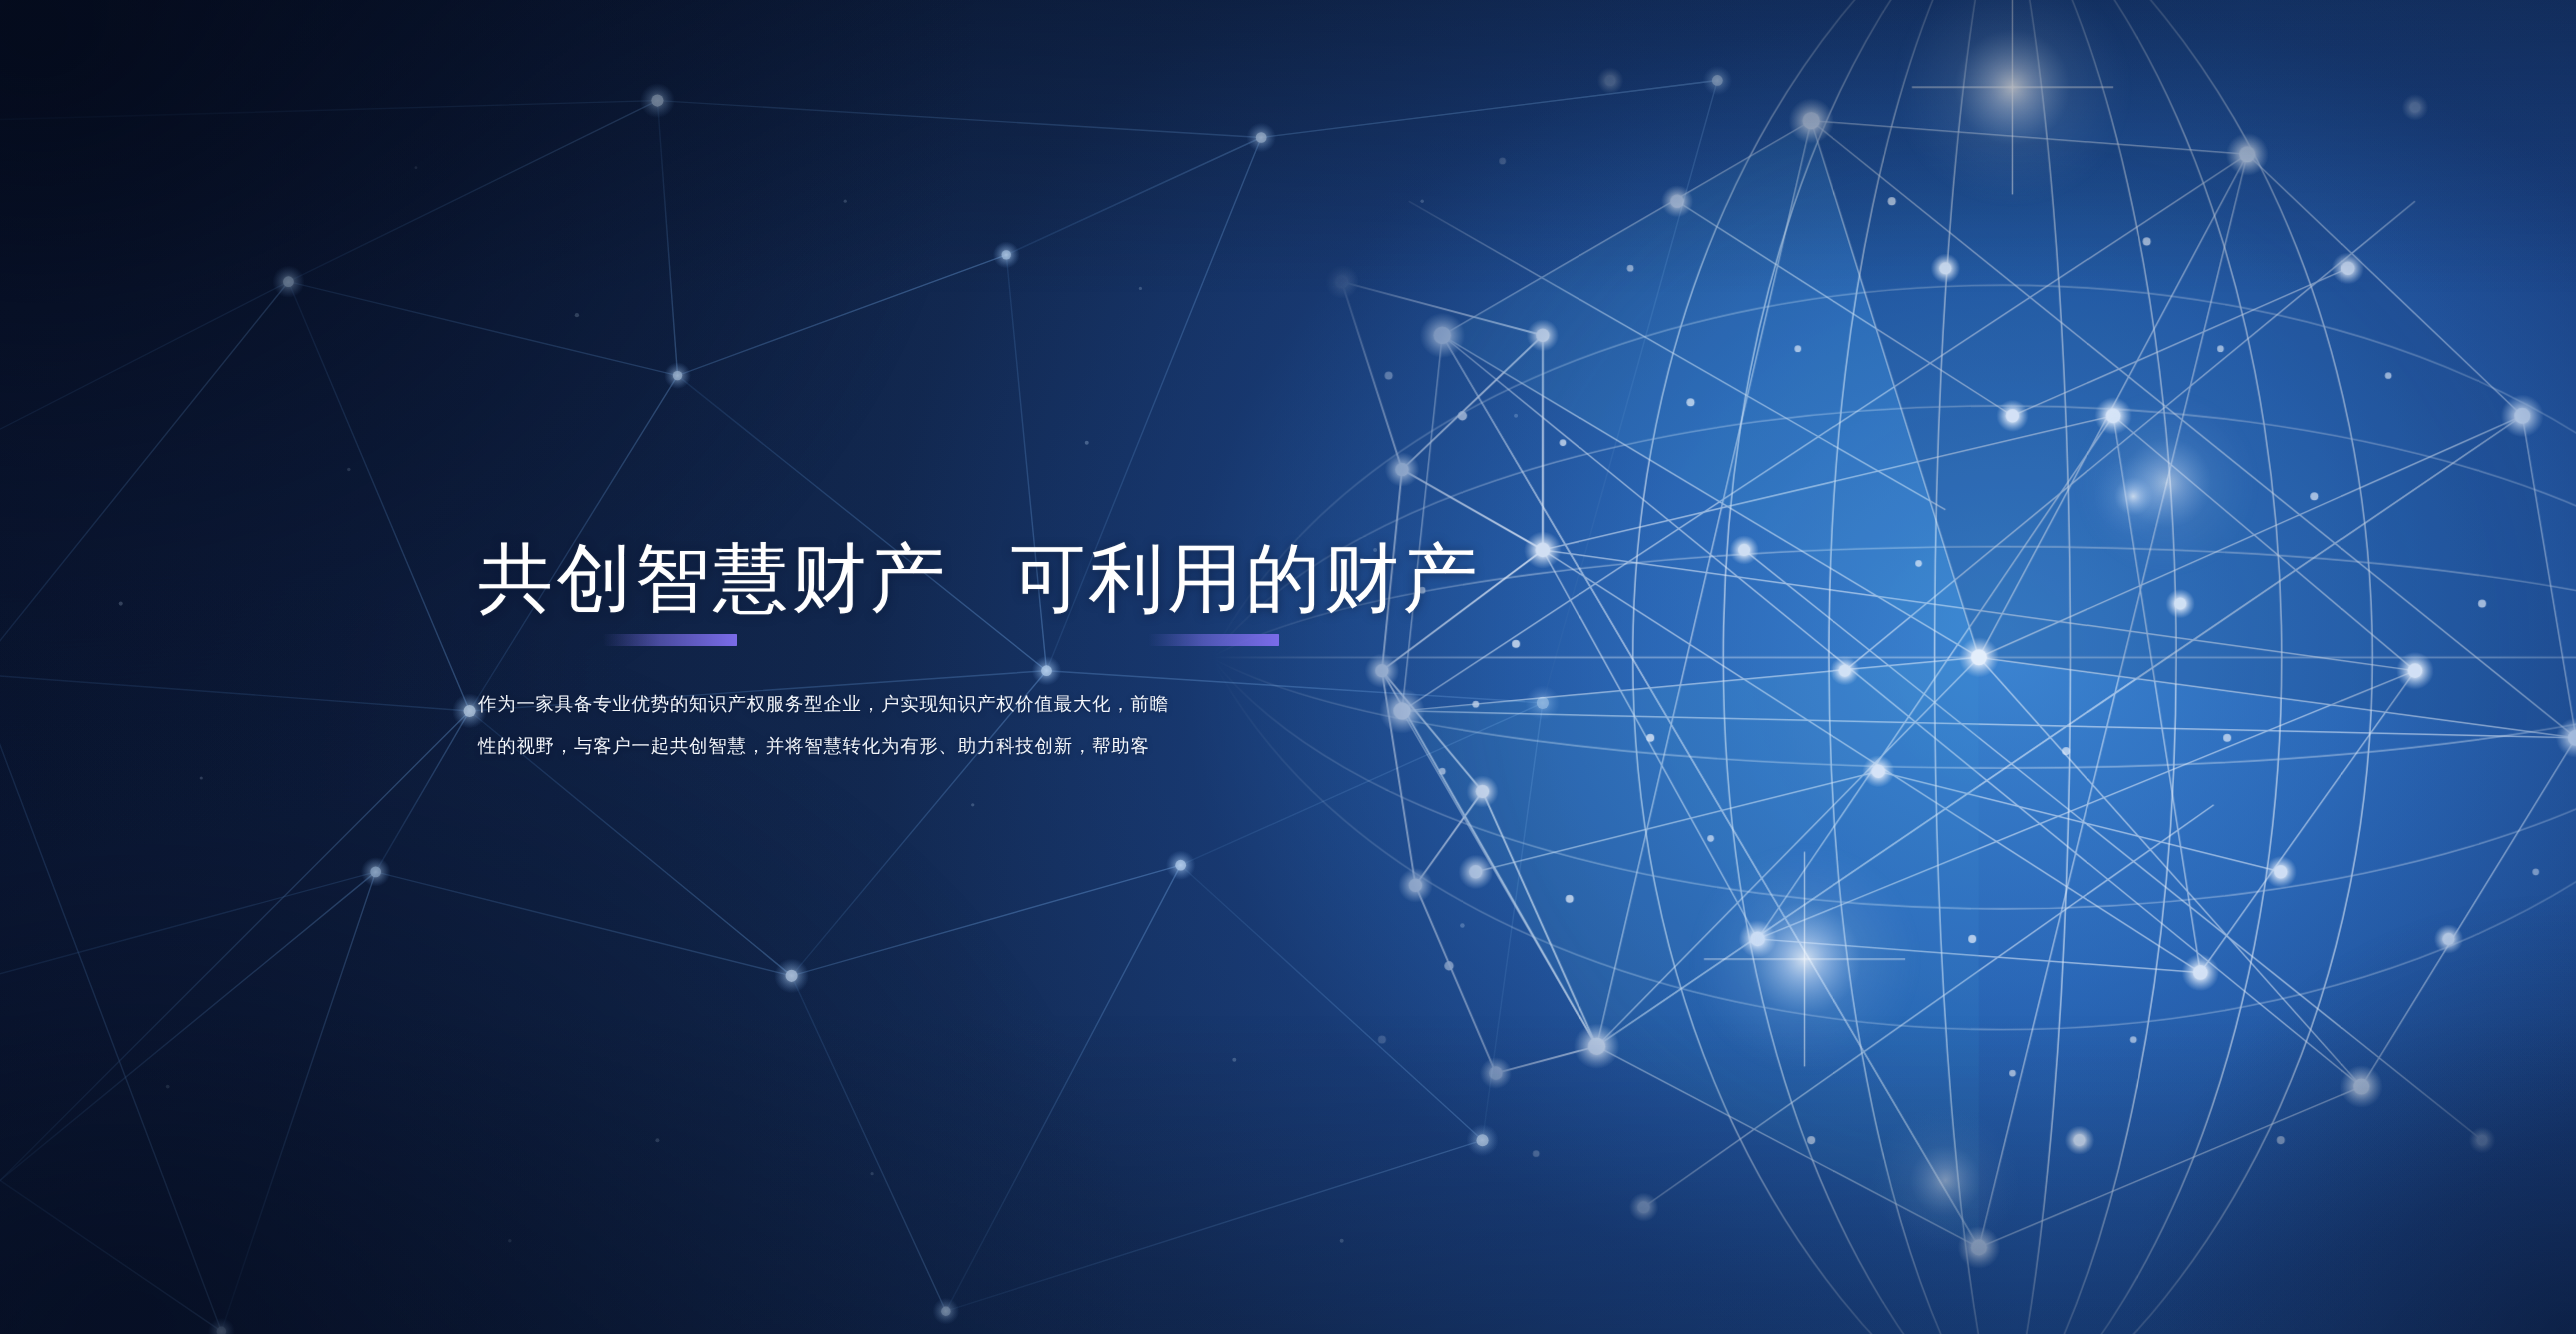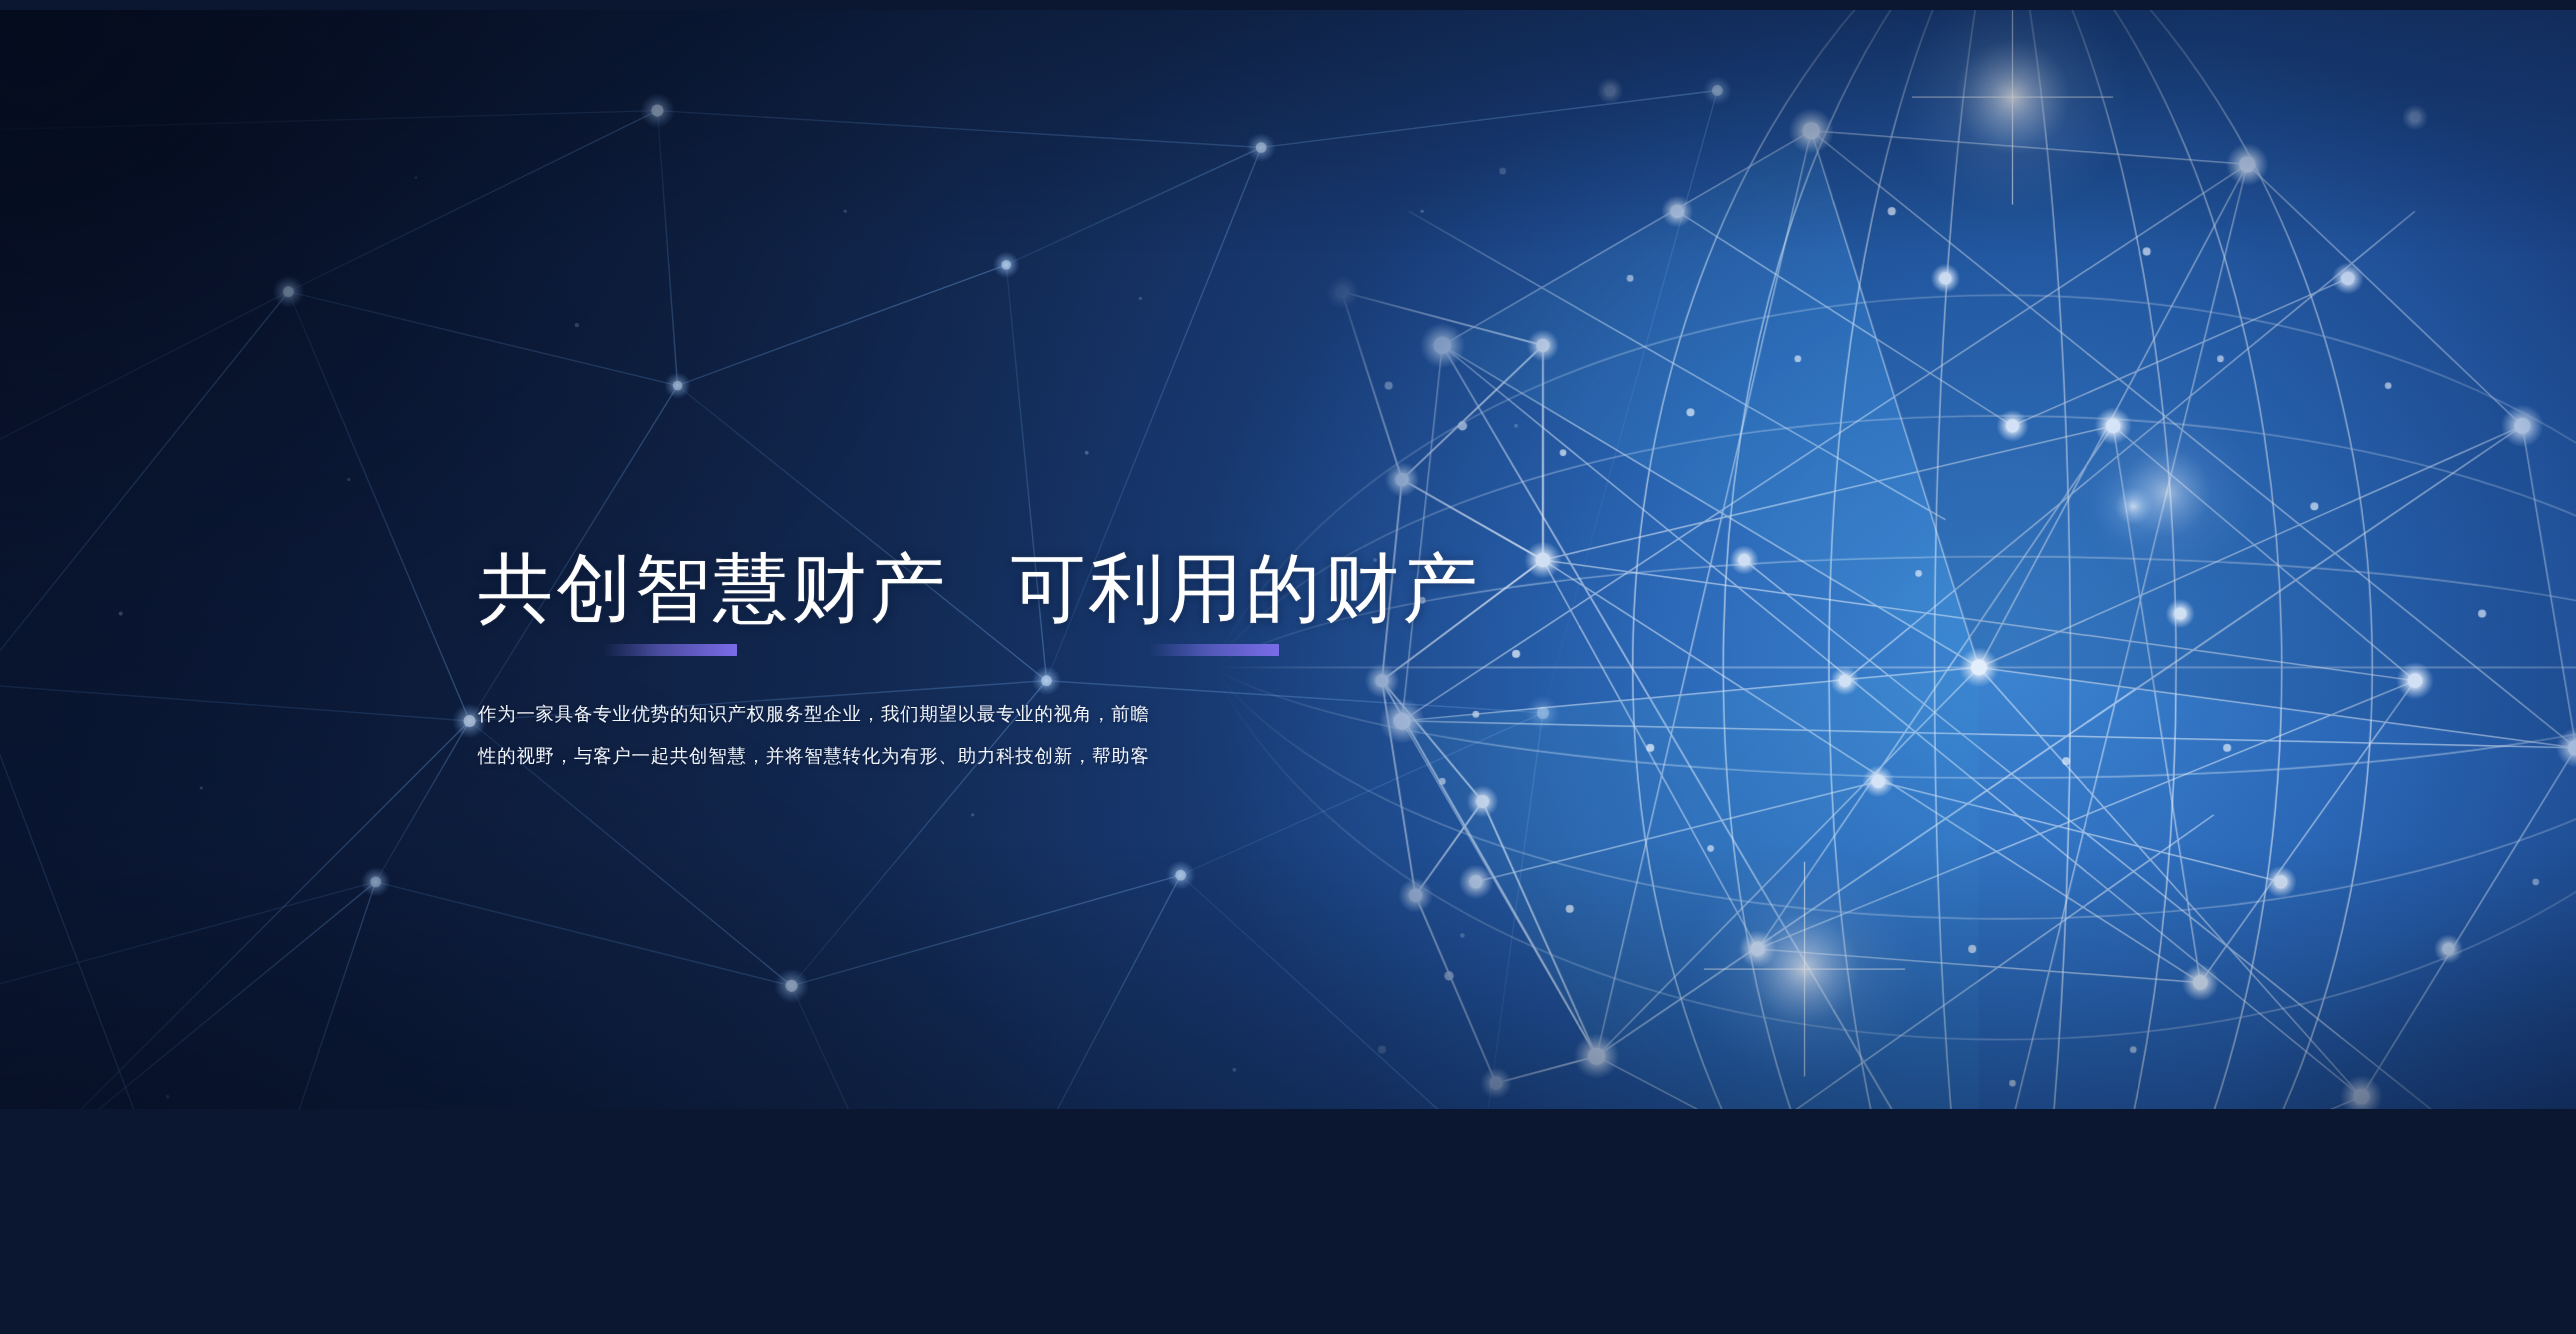--- a/index.html
+++ b/index.html
@@ -1,23 +1,22 @@
 <!DOCTYPE html>
 <html style="font-size:10.7px"><head>
 <meta charset="utf-8">
 <style>
   html,body{margin:0;padding:0;background:#0b1730;}
   body{width:2576px;height:1334px;overflow:hidden;font-family:"Liberation Sans","DejaVu Sans",sans-serif;}
 
-  #banner{position:relative;width:2576px;height:1099px;overflow:hidden;
+  #banner{position:relative;width:2576px;height:1334px;overflow:hidden;
     background:
       radial-gradient(ellipse 1409px 1140px at 1999px 657px, rgba(58,128,205,0.95) 0%, rgba(42,104,184,0.72) 32%, rgba(27,70,142,0.34) 58%, rgba(16,42,92,0.05) 80%, rgba(0,0,0,0) 100%),
       radial-gradient(ellipse 1006px 872px at 2482px 335px, rgba(20,48,104,0.55) 0%, rgba(16,38,86,0.20) 55%, rgba(0,0,0,0) 100%),
       linear-gradient(100deg, #0a1530 0%, #0d1c3c 16%, #11264c 33%, #163262 50%, #1b4280 66%, #21549c 80%, #1e4a8e 92%, #1a3f7c 100%);
-    margin-top: 10px;
   }
 
   
   #vignette{position:absolute;inset:0;pointer-events:none;
     background:
       radial-gradient(ellipse 939px 805px at 40px 40px, rgba(4,10,26,0.80) 0%, rgba(4,10,26,0.30) 55%, rgba(0,0,0,0) 100%),
       radial-gradient(ellipse 1006px 738px at 134px 1308px, rgba(5,12,30,0.62) 0%, rgba(5,12,30,0.22) 58%, rgba(0,0,0,0) 100%),
       radial-gradient(ellipse 604px 604px at 2563px 1328px, rgba(8,20,48,0.50) 0%, rgba(0,0,0,0) 72%),
       linear-gradient(180deg, rgba(4,10,26,0.36) 0%, rgba(0,0,0,0) 22%, rgba(0,0,0,0) 76%, rgba(5,12,30,0.30) 100%);
   }
@@ -512,19 +511,19 @@
         <span class="title-underline" id="ul-a"></span>
       </div>
       <div id="title-gap"></div>
       <div class="title-group">
         <span class="title-text">可利用的财产</span>
         <span class="title-underline" id="ul-b"></span>
       </div>
     </div>
 
     <div id="desc">
-      <span class="l">作为一家具备专业优势的知识产权服务型企业，我们期望以最专业的视角，前瞻</span>
+      <span class="l">作为一家具备专业优势的知识产权服务型企业，户实现知识产权价值最大化，前瞻</span>
       <span class="l">性的视野，与客户一起共创智慧，并将智慧转化为有形、助力科技创新，帮助客</span>
     </div>
 
   </div>
 </div>
 
 
 </body></html>

